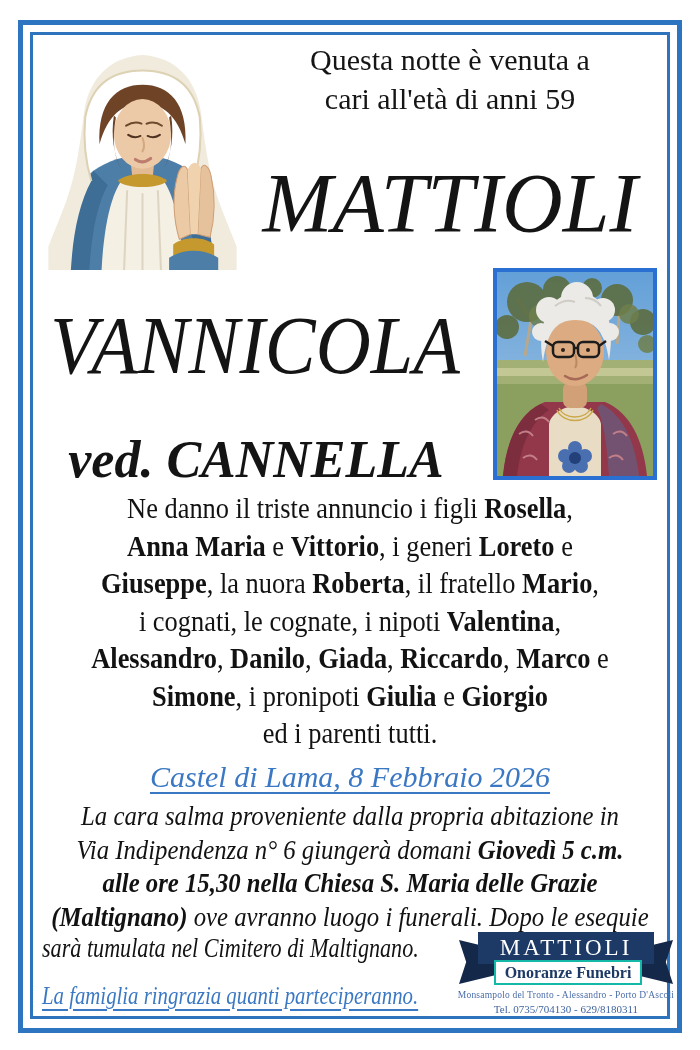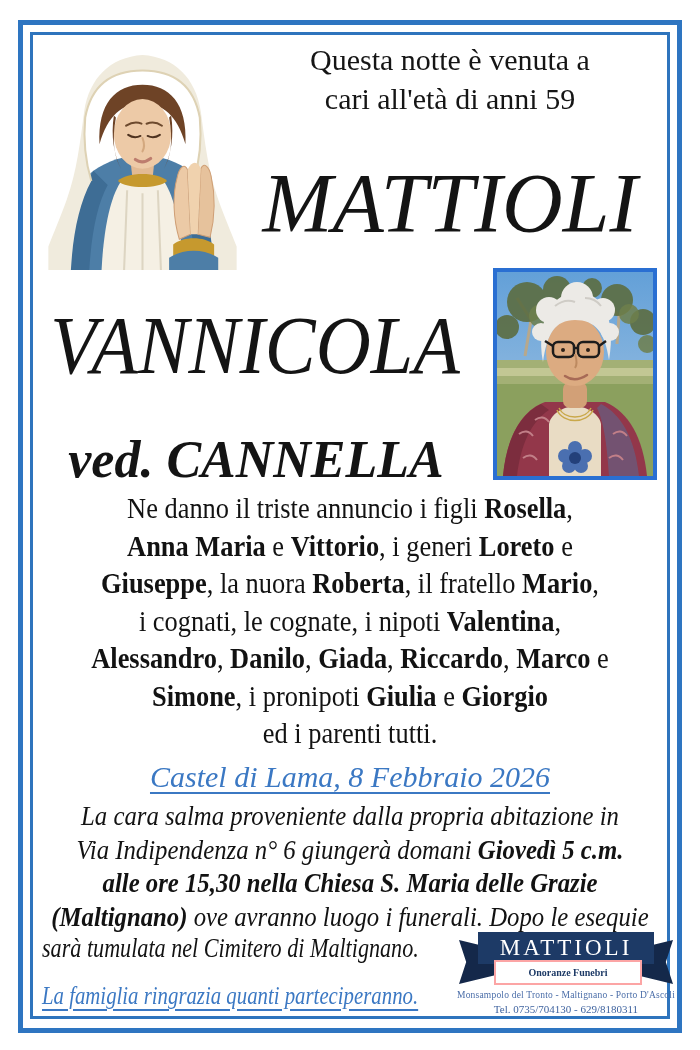--- a/index.html
+++ b/index.html
@@ -69,22 +69,22 @@
     position:absolute; top:16px; width:36px; height:44px; background:#14284a;
   }
   .logo .tail-left{left:4px; clip-path:polygon(0 0,100% 20%,100% 80%,0 100%,20% 50%);}
   .logo .tail-right{right:4px; clip-path:polygon(100% 0,0 20%,0 80%,100% 100%,80% 50%);}
   .logo .band{
     position:absolute; left:23px; top:8px; width:176px; height:32px; background:#1d3a66;
     color:#ffffff; font-size:23px; letter-spacing:3px; line-height:32px; text-align:center;
   }
   .logo .subband{
     position:absolute; left:39px; top:36px; width:144px; height:21px;
-    background:#ffffff; border:2px solid #fca5a5; box-sizing:content-box;
-    color:#1d3a66; font-size:10px; font-weight:bold; line-height:21px; text-align:center;
+    background:#ffffff; border:2px solid #14b8a6; box-sizing:content-box;
+    color:#1d3a66; font-size:16px; font-weight:bold; line-height:21px; text-align:center;
   }
   .logo .locations{
     position:absolute; left:0; top:66px; width:100%; text-align:center;
     font-size:9.5px; color:#4a6da8; letter-spacing:.2px;
   }
   .logo .phone{
     position:absolute; left:0; top:79px; width:100%; text-align:center;
     font-size:11px; color:#3f639f;
   }
 </style>
@@ -215,16 +215,16 @@
     <div class="nowrap"><span class="b">(Maltignano)</span><span> ove avranno luogo i funerali. Dopo le  esequie</span></div>
   </div>
   <div class="abs funeral-left nowrap"><span>sarà tumulata nel Cimitero di Maltignano.</span></div>
   <div class="abs thanks nowrap">La famiglia ringrazia quanti parteciperanno.</div>
 
   <div class="abs logo">
     <div class="tail tail-left"></div>
     <div class="tail tail-right"></div>
     <div class="band nowrap">MATTIOLI</div>
     <div class="subband nowrap">Onoranze Funebri</div>
-    <div class="locations nowrap">Monsampolo del Tronto - Maltignano - Porto D'Ascoli</div>
+    <div class="locations nowrap">Monsampolo del Tronto - Alessandro - Porto D'Ascoli</div>
     <div class="phone nowrap">Tel. 0735/704130 - 629/8180311</div>
   </div>
 </div>
 
 </body></html>

